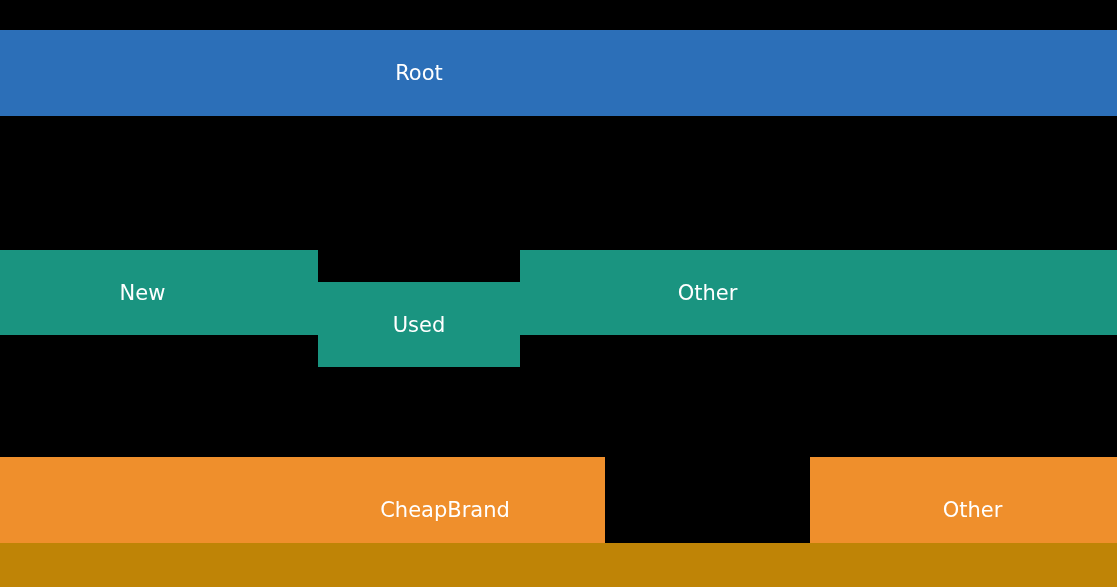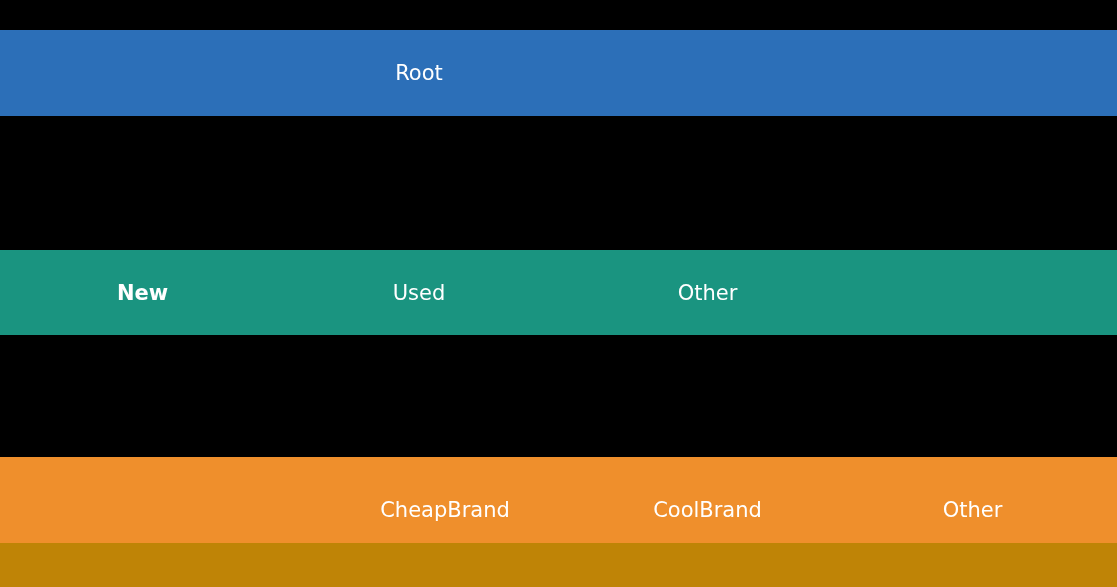--- a/index.html
+++ b/index.html
@@ -49,42 +49,39 @@
 <div id="stage" style="background: rgb(0, 0, 0);">
     <div class="band" style="top: 30px; height: 86px;">
       <div class="seg" style="left: 0px; width: 318px; background: rgb(44, 111, 184);"></div>
       <div class="seg" style="left: 318px; width: 202px; background: rgb(44, 111, 184);">
         <span class="seg-label">Root</span>
       </div>
       <div class="seg" style="left: 520px; width: 597px; background: rgb(44, 111, 184);"></div>
     </div>
     <div class="band" style="top: 250px; height: 85px;">
       <div class="seg" style="left: 0px; width: 45px; background: rgb(26, 148, 128);"></div>
-      <div class="seg" style="left: 45px; width: 195px; background: rgb(26, 148, 128); font-weight: bold;">
+      <div class="seg" style="left: 45px; width: 195px; background: rgb(26, 148, 128);">
         <span class="seg-label">New</span>
       </div>
       <div class="seg" style="left: 240px; width: 78px; background: rgb(26, 148, 128);"></div>
-      <div class="seg" style="left: 318px; width: 202px; background: rgb(26, 148, 128);">
+      <div class="seg" style="left: 318px; width: 202px; background: rgb(26, 148, 128); margin-top: 32px;">
         <span class="seg-label">Used</span>
       </div>
       <div class="seg" style="left: 520px; width: 85px; background: rgb(26, 148, 128);"></div>
       <div class="seg" style="left: 605px; width: 205px; background: rgb(26, 148, 128);">
         <span class="seg-label">Other</span>
       </div>
       <div class="seg" style="left: 810px; width: 307px; background: rgb(26, 148, 128);"></div>
     </div>
     <div class="band" style="top: 457px; height: 106px;">
       <div class="seg" style="left: 0px; width: 345px; background: rgb(239, 143, 44);"></div>
       <div class="seg" style="left: 345px; width: 200px; background: rgb(239, 143, 44);">
         <span class="seg-label">CheapBrand</span>
       </div>
       <div class="seg" style="left: 545px; width: 60px; background: rgb(239, 143, 44);"></div>
-      <div class="seg" style="left: 605px; width: 205px; background: rgb(239, 143, 44);">
-        <span class="seg-label">CoolBrand</span>
-      </div>
       <div class="seg" style="left: 810px; width: 60px; background: rgb(239, 143, 44);"></div>
       <div class="seg" style="left: 870px; width: 205px; background: rgb(239, 143, 44);">
         <span class="seg-label">Other</span>
       </div>
       <div class="seg" style="left: 1075px; width: 42px; background: rgb(239, 143, 44);"></div>
     </div>
     <div class="band" style="top: 543px; height: 44px;">
       <div class="seg" style="left: 0px; width: 1117px; background: rgb(191, 132, 6);"></div>
     </div>
   </div>

